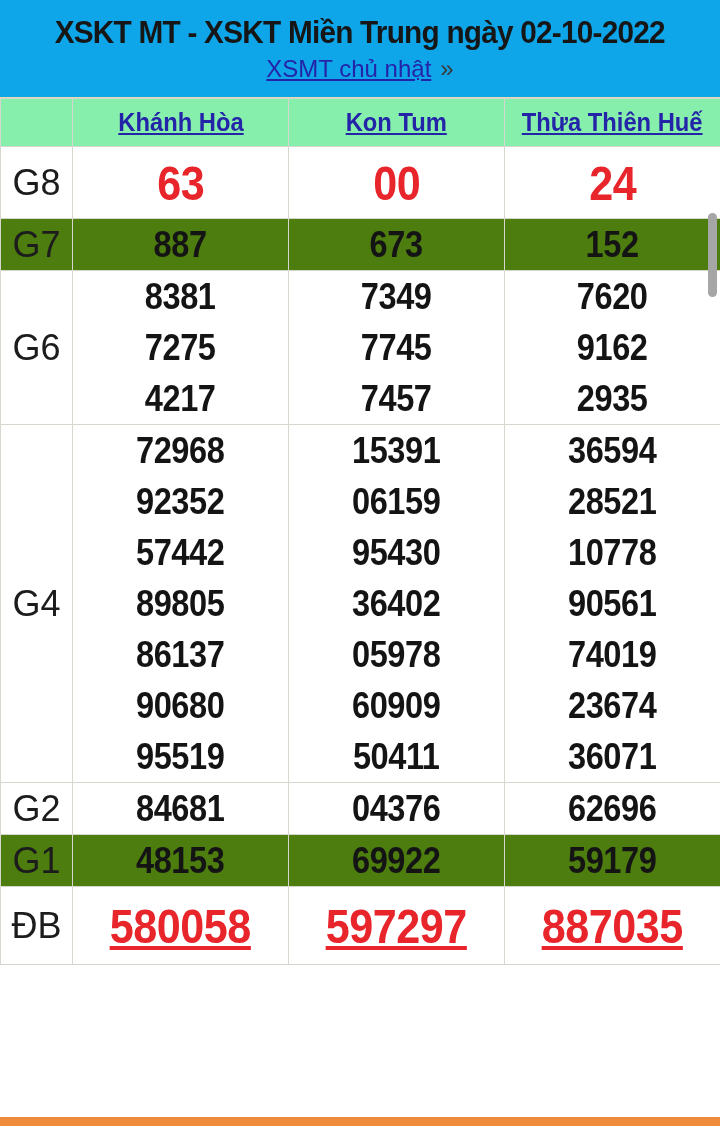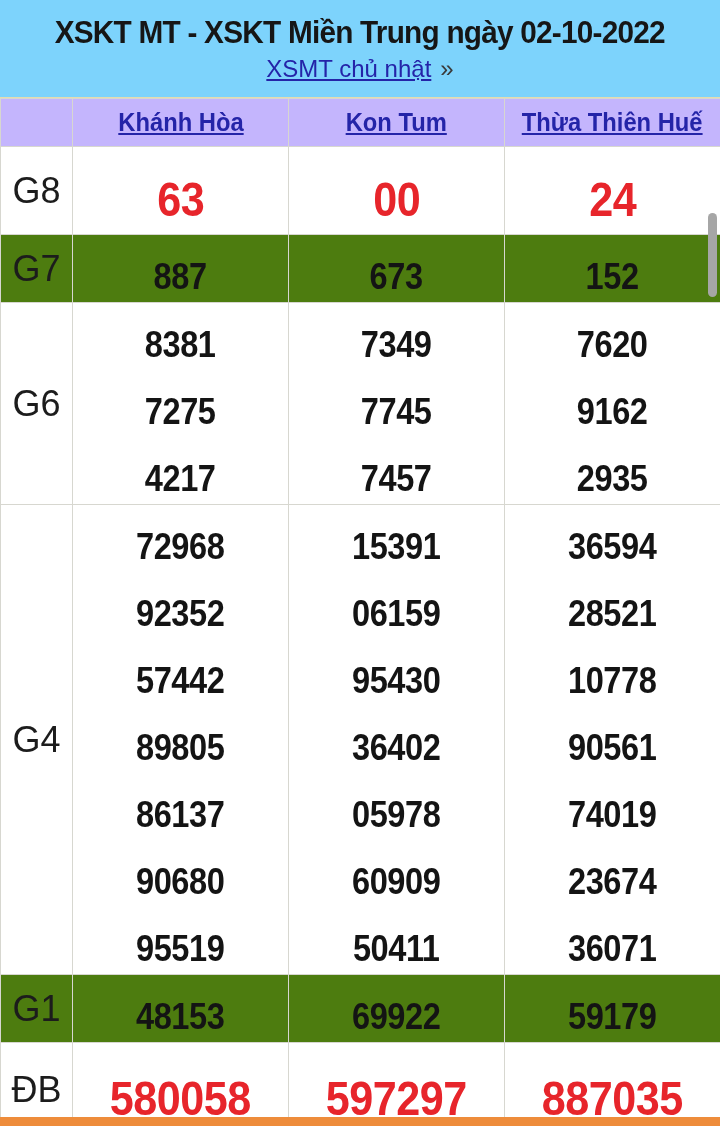--- a/index.html
+++ b/index.html
@@ -6,21 +6,21 @@
   html, body { margin: 0; padding: 0; }
   body {
     width: 720px; height: 1126px; overflow: hidden; position: relative;
     background: #ffffff;
     font-family: "Liberation Sans", "DejaVu Sans", sans-serif;
   }
 
   
   .page-header {
     width: 720px; height: 98px;
-    background: #7dd3fc;
+    background: #0ea5e9;
     display: flex; flex-direction: column; align-items: center; justify-content: center;
     gap: 4px;
     border-bottom: 1px solid #e4dcb0;
   }
   .page-title {
     font-size: 31px; font-weight: bold; color: #161616;
     letter-spacing: -0.8px; white-space: nowrap;
     transform: scaleX(0.96);
   }
   .breadcrumb {
@@ -32,35 +32,34 @@
   .breadcrumb .sep { color: #3a3a3a; text-decoration: none; }
 
   
   table.results {
     width: 720px; border-collapse: collapse; table-layout: fixed;
   }
   table.results td, table.results th {
     border: 1px solid #d7d7d0;
     text-align: center; vertical-align: middle; padding: 0;
   }
-  tr.head-row { background: #c4b5fd; height: 48px; }
+  tr.head-row { background: #86efac; height: 48px; }
   tr.head-row a.col-link {
     color: #2424a8; font-weight: bold; font-size: 25px;
     text-decoration: underline; cursor: pointer;
     display: inline-block; transform: scaleX(0.95); white-space: nowrap;
   }
   tr.alt { background: #4d7c0f; }
   td.label-cell {
     font-size: 36px; font-weight: 400; color: #1c1c1c;
   }
   .line {
     height: 51px; display: flex; align-items: center; justify-content: center;
     font-weight: bold; font-size: 37px; color: #141414;
     letter-spacing: -0.5px;
-    margin-top: 16px;
   }
   .line.xl  { height: 71px; font-size: 49px; }
   .line.db  { height: 77px; font-size: 49px; text-decoration: underline; }
   .red .num, .red.line { color: #e7252b; }
   .num { display: inline-block; transform: scaleX(0.88); white-space: nowrap; }
 
   
   .scrollbar-thumb {
     position: absolute; right: 3px; top: 213px;
     width: 9px; height: 84px;
@@ -249,20 +248,38 @@
       <div class="line">
             <span class="num">23674</span>
           </div>
       <div class="line">
             <span class="num">36071</span>
           </div>
     </td>
   </tr>
 
 
+  <tr>
+    <td class="label-cell">G2</td>
+    <td>
+      <div class="line">
+            <span class="num">84681</span>
+          </div>
+    </td>
+    <td>
+      <div class="line">
+            <span class="num">04376</span>
+          </div>
+    </td>
+    <td>
+      <div class="line">
+            <span class="num">62696</span>
+          </div>
+    </td>
+  </tr>
 
   <tr class="alt">
     <td class="label-cell">G1</td>
     <td>
       <div class="line">
             <span class="num">48153</span>
           </div>
     </td>
     <td>
       <div class="line">

